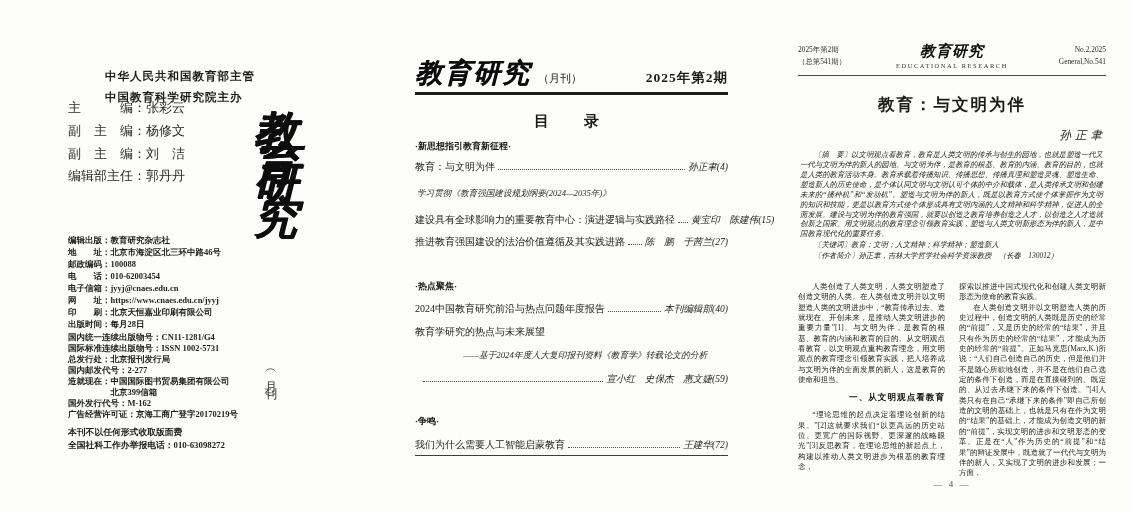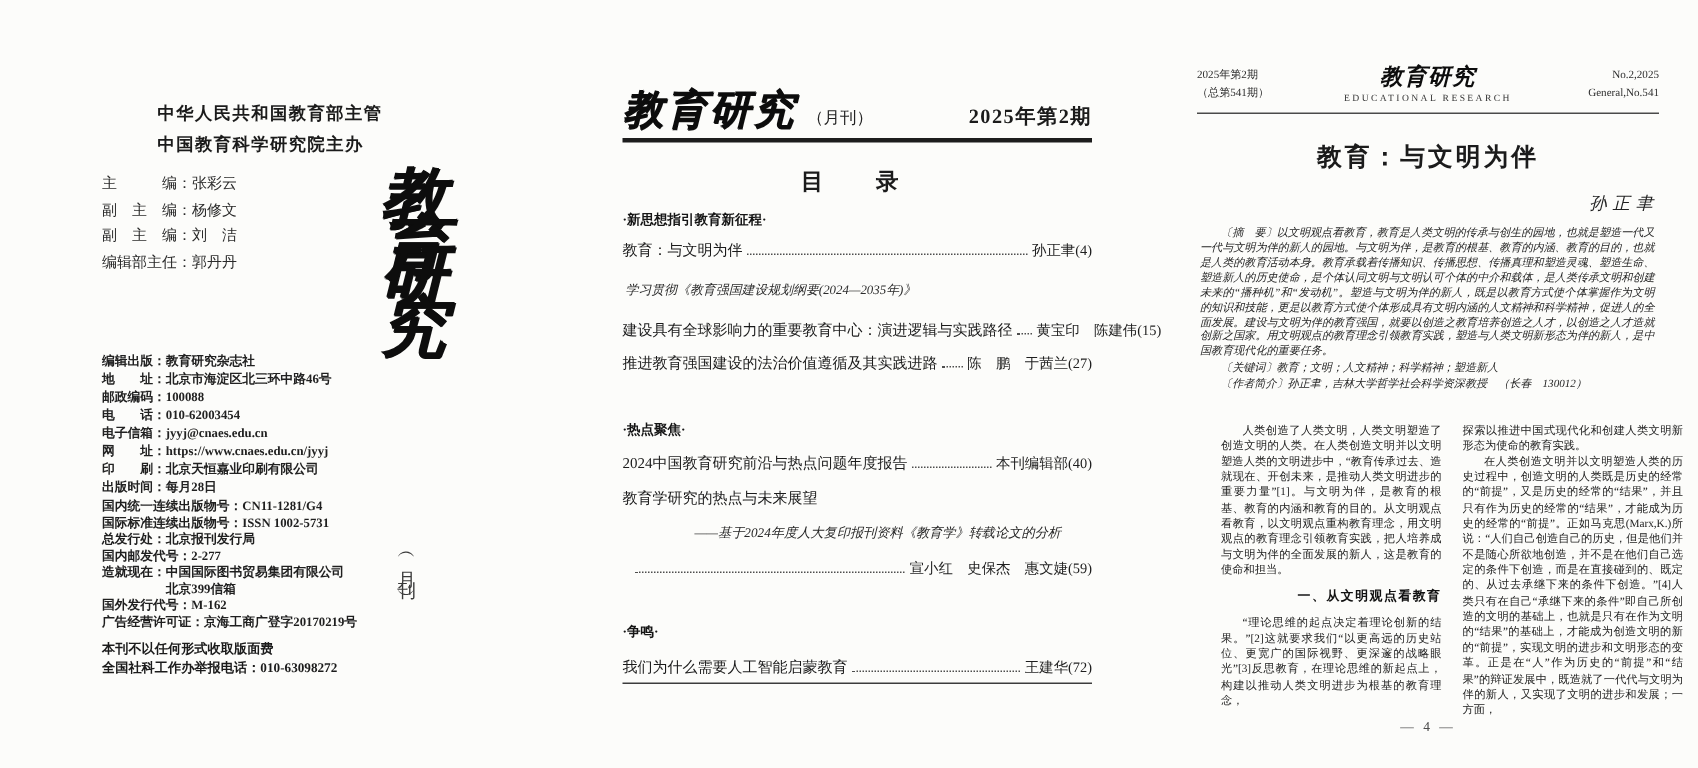--- a/index.html
+++ b/index.html
@@ -11,21 +11,21 @@
   }
   #scan { position: relative; width: 1132px; height: 512px; }
 
   
   .page { position: absolute; background: transparent; }
   #page-left  { left: 40px;  top: 40px; width: 340px; height: 440px; }
   #page-toc   { left: 415px; top: 55px; width: 313px; height: 410px; }
   #page-art   { left: 798px; top: 42px; width: 308px; height: 450px; }
 
   .lp-supervisor { position: absolute; left: 28px; top: 26px; font-size: 11.5px; font-weight: 700; line-height: 1.85; letter-spacing: 1px; margin-left: 37px; }
-  .lp-staff { position: absolute; left: 28px; top: 74px; font-size: 10px; line-height: 1.75; color: #2a2a2a; }
+  .lp-staff { position: absolute; left: 28px; top: 57px; font-size: 13px; line-height: 1.75; color: #2a2a2a; }
   .lp-publishing { position: absolute; left: 28px; top: 194px; font-size: 8.5px; line-height: 1.42; font-weight: 600; color: #222; }
   .lp-issn { position: absolute; left: 28px; top: 292px; font-size: 8.5px; line-height: 1.3; font-weight: 700; color: #1f1f1f; }
   .lp-notices { position: absolute; left: 28px; top: 386px; font-size: 8.8px; line-height: 1.45; font-weight: 700; }
 
   .lp-masthead {
     position: absolute; left: 206px; top: 36px;
     writing-mode: vertical-rl; text-orientation: upright;
     font-size: 44px; font-weight: 900; letter-spacing: 27px;
     font-style: italic; text-shadow: 0.6px 0.4px 0 #111, -0.4px -0.3px 0 #111;
     color: #0d0d0d;
@@ -41,39 +41,39 @@
   .toc-masthead { font-size: 27px; font-weight: 900; font-style: italic; letter-spacing: 2px; color: #0c0c0c; text-shadow: 0.5px 0.4px 0 #111; }
   .toc-monthly { font-size: 11px; margin-left: 7px; color: #222; }
   .toc-issue { margin-left: auto; font-size: 13.5px; font-weight: 600; letter-spacing: 1px; }
   .toc-rule { position: absolute; left: 0; top: 37px; width: 100%; height: 3px; background: #1d1d1d; }
   .toc-rule-bottom { position: absolute; left: 0; top: 400px; width: 100%; height: 1px; background: #3c3c3c; }
   .toc-title { position: absolute; left: 0; top: 57px; width: 100%; text-align: center; font-size: 15px; font-weight: 800; letter-spacing: 10px; }
   .toc-section { position: absolute; left: 0; font-size: 9px; font-weight: 700; color: #151515; }
   .toc-row { position: absolute; left: 0; width: 100%; display: flex; align-items: baseline; font-size: 10px; }
   .toc-row .toc-entry-title { white-space: nowrap; }
   .toc-leader { flex: 1; border-bottom: 1.6px dotted #4e4e4e; margin: 0 3px 2px 3px; min-width: 10px; }
-  .toc-ref { white-space: nowrap; font-size: 9.6px; color: #1e1e1e; }
+  .toc-ref { white-space: nowrap; font-style: italic; font-size: 9.6px; color: #1e1e1e; }
   .toc-note { position: absolute; left: 2px; font-size: 8.6px; font-style: italic; color: #2b2b2b; }
   .toc-subtitle { position: absolute; left: 48px; font-size: 8.8px; font-style: italic; color: #262626; }
 
   
   .art-header { position: absolute; left: 0; top: 0; width: 100%; display: flex; align-items: center; }
   .art-h-left, .art-h-right { font-size: 7.4px; line-height: 1.55; color: #2e2e2e; width: 86px; }
   .art-h-right { text-align: right; }
   .art-h-center { flex: 1; text-align: center; }
   .art-h-masthead { font-size: 15px; font-weight: 900; font-style: italic; letter-spacing: 1px; color: #0d0d0d; }
   .art-h-en { font-size: 6.4px; letter-spacing: 1.6px; color: #333; margin-top: 1px; }
   .art-h-rule { position: absolute; left: 0; top: 33px; width: 100%; height: 1px; background: #4a4a4a; }
   .art-title { position: absolute; left: 0; top: 52px; width: 100%; text-align: center; font-size: 16.5px; font-weight: 800; letter-spacing: 2px; }
   .art-author { position: absolute; left: 0; top: 86px; width: 100%; text-align: right; font-size: 11.5px; font-style: italic; letter-spacing: 4px; color: #1f1f1f; }
   .art-abstract { position: absolute; left: 2px; top: 108px; width: 303px; font-size: 7.4px; line-height: 1.34; text-align: justify; font-style: italic; color: #242424; }
   .art-abstract p { text-indent: 1.9em; }
   .art-abstract p.no-flow { text-indent: 1.9em; margin-top: 1px; }
   .art-label { font-weight: 400; }
-  .art-body { position: absolute; left: 16px; top: 240px; width: 100%; height: 198px; overflow: hidden; }
+  .art-body { position: absolute; left: 0; top: 240px; width: 100%; height: 198px; overflow: hidden; }
   .art-col { position: absolute; top: 0; width: 147px; height: 198px; overflow: hidden; font-size: 7.5px; line-height: 1.38; text-align: justify; color: #222; }
   .art-col-1 { left: 0; }
   .art-col-2 { left: 161px; }
   .art-col p.ind { text-indent: 1.9em; }
   .art-col h3 { font-size: 8.6px; font-weight: 800; text-align: right; margin: 7px 0 6px 0; letter-spacing: 1px; color: #111; }
   .art-pageno { position: absolute; left: 0; top: 437px; width: 100%; text-align: center; font-size: 9px; color: #4d4d4d; letter-spacing: 2px; }
 </style>
 </head>
 <body>
 

